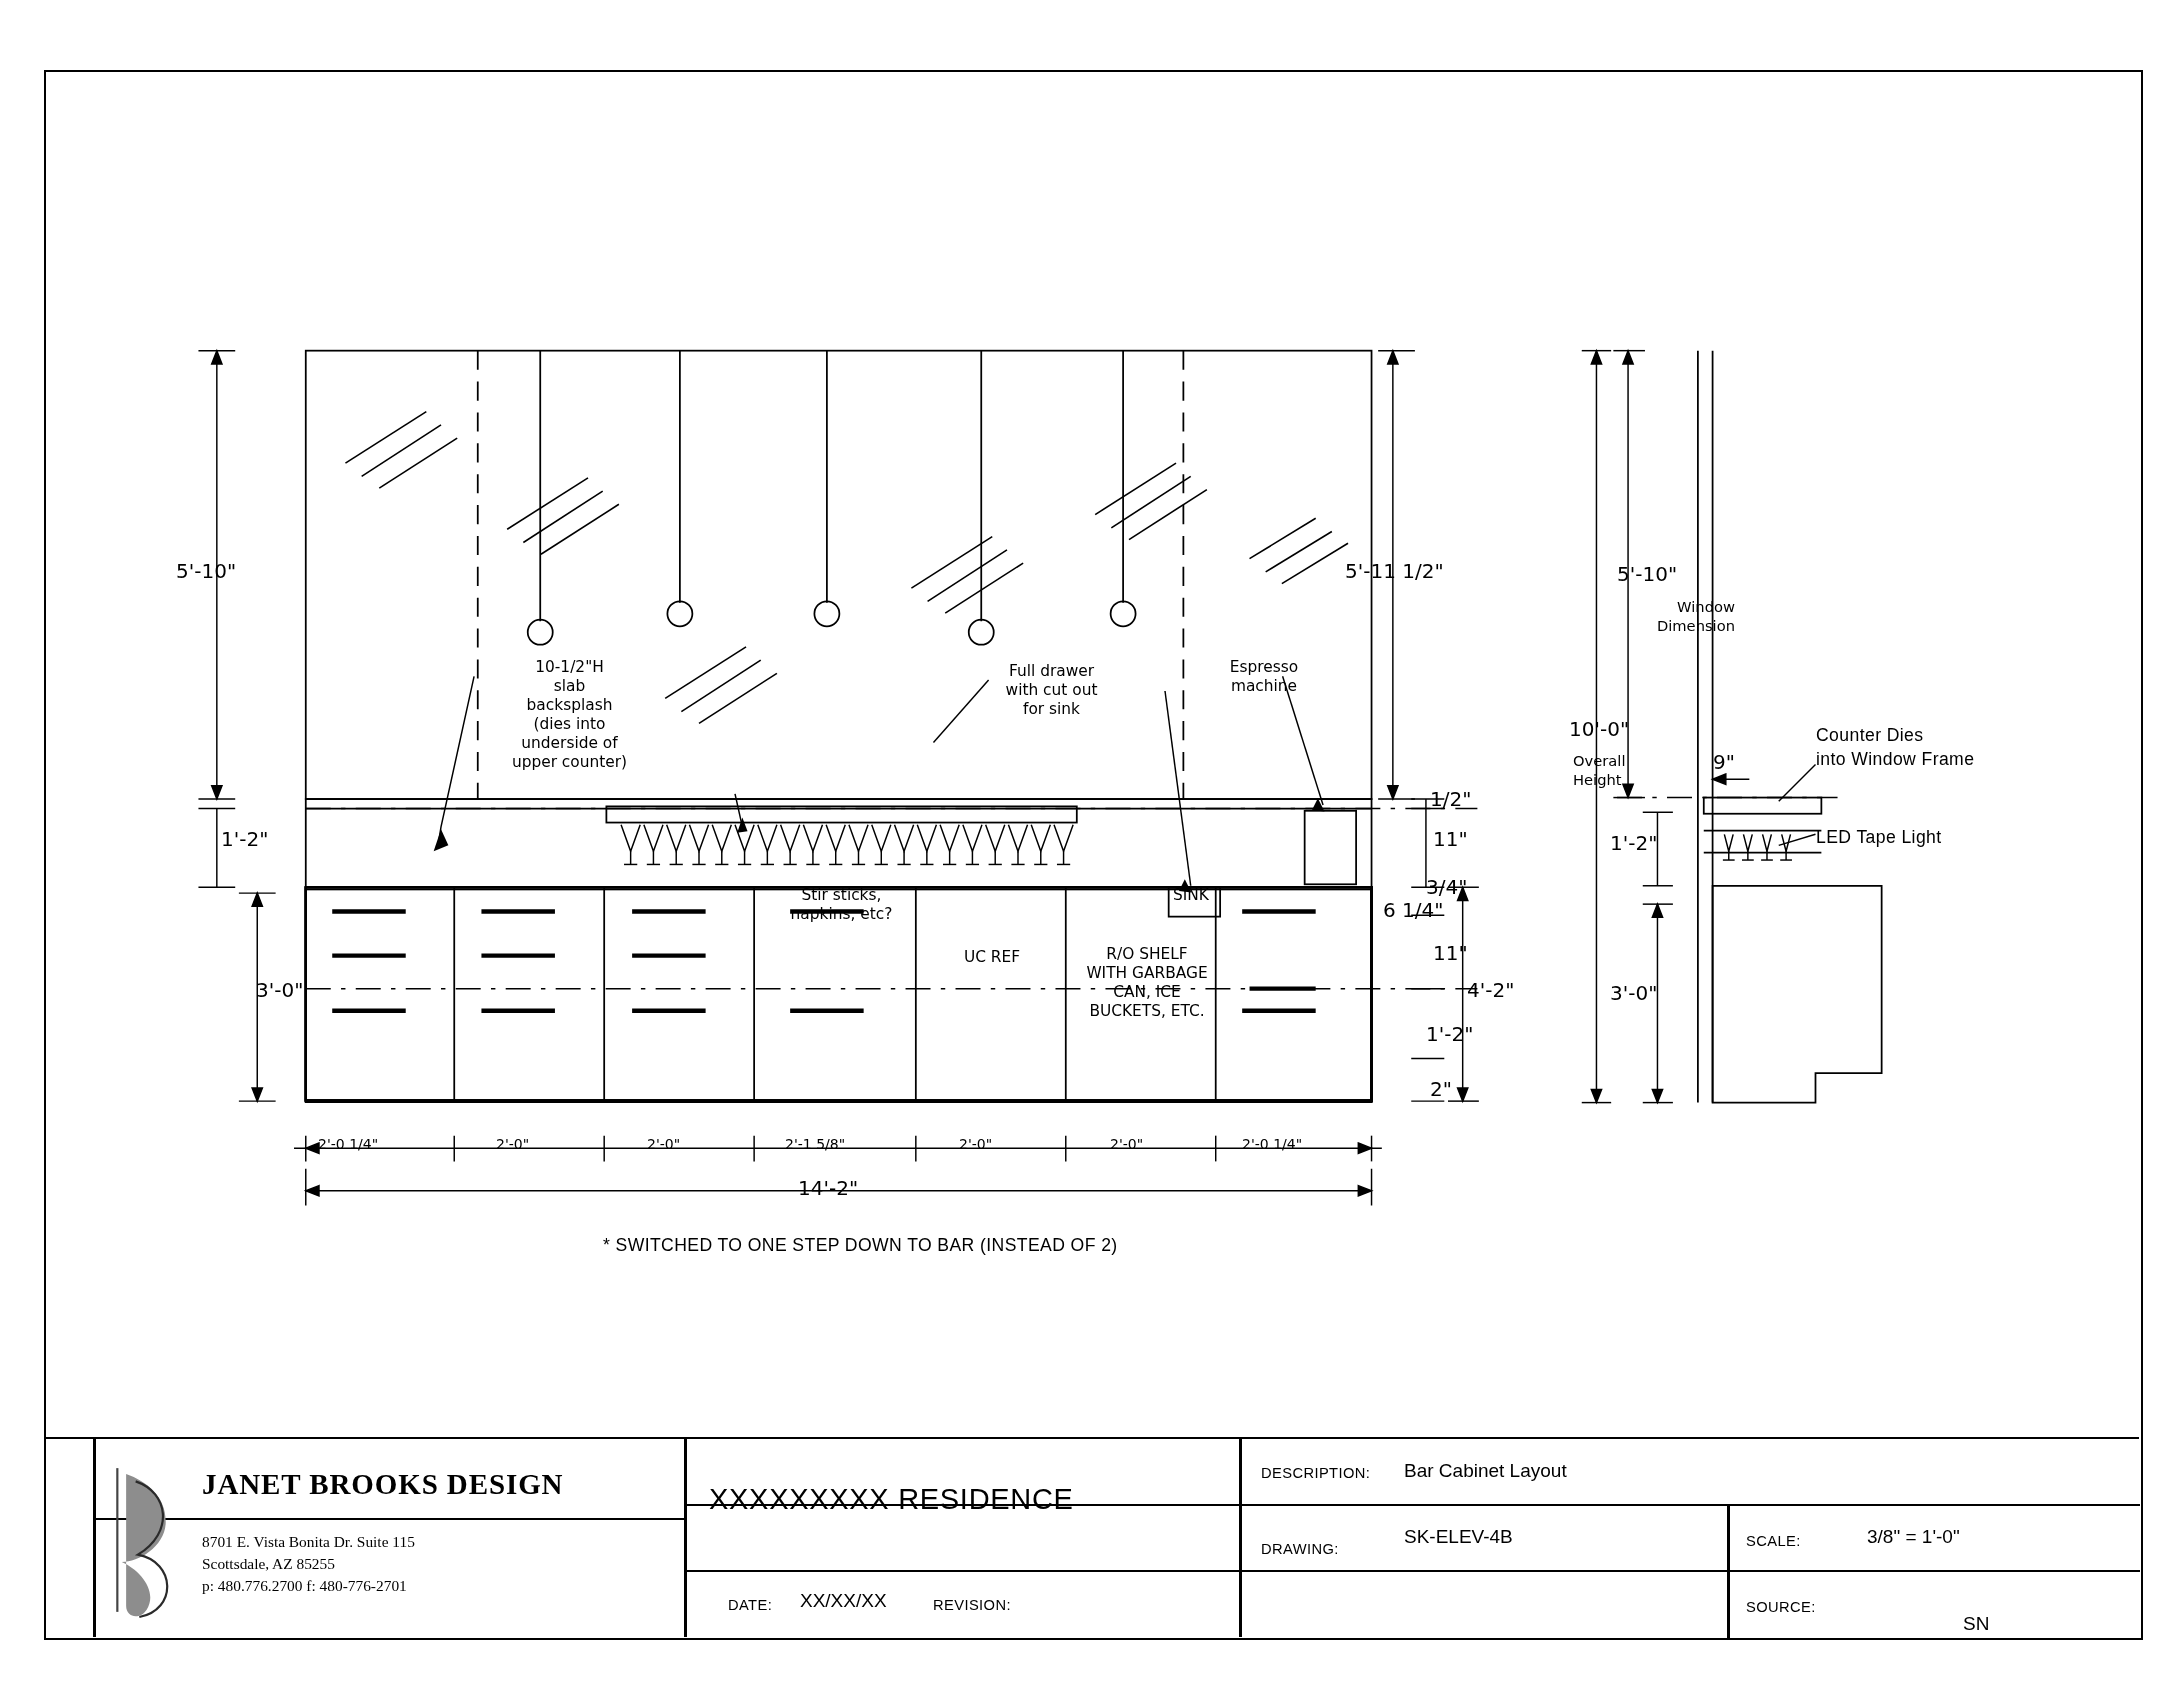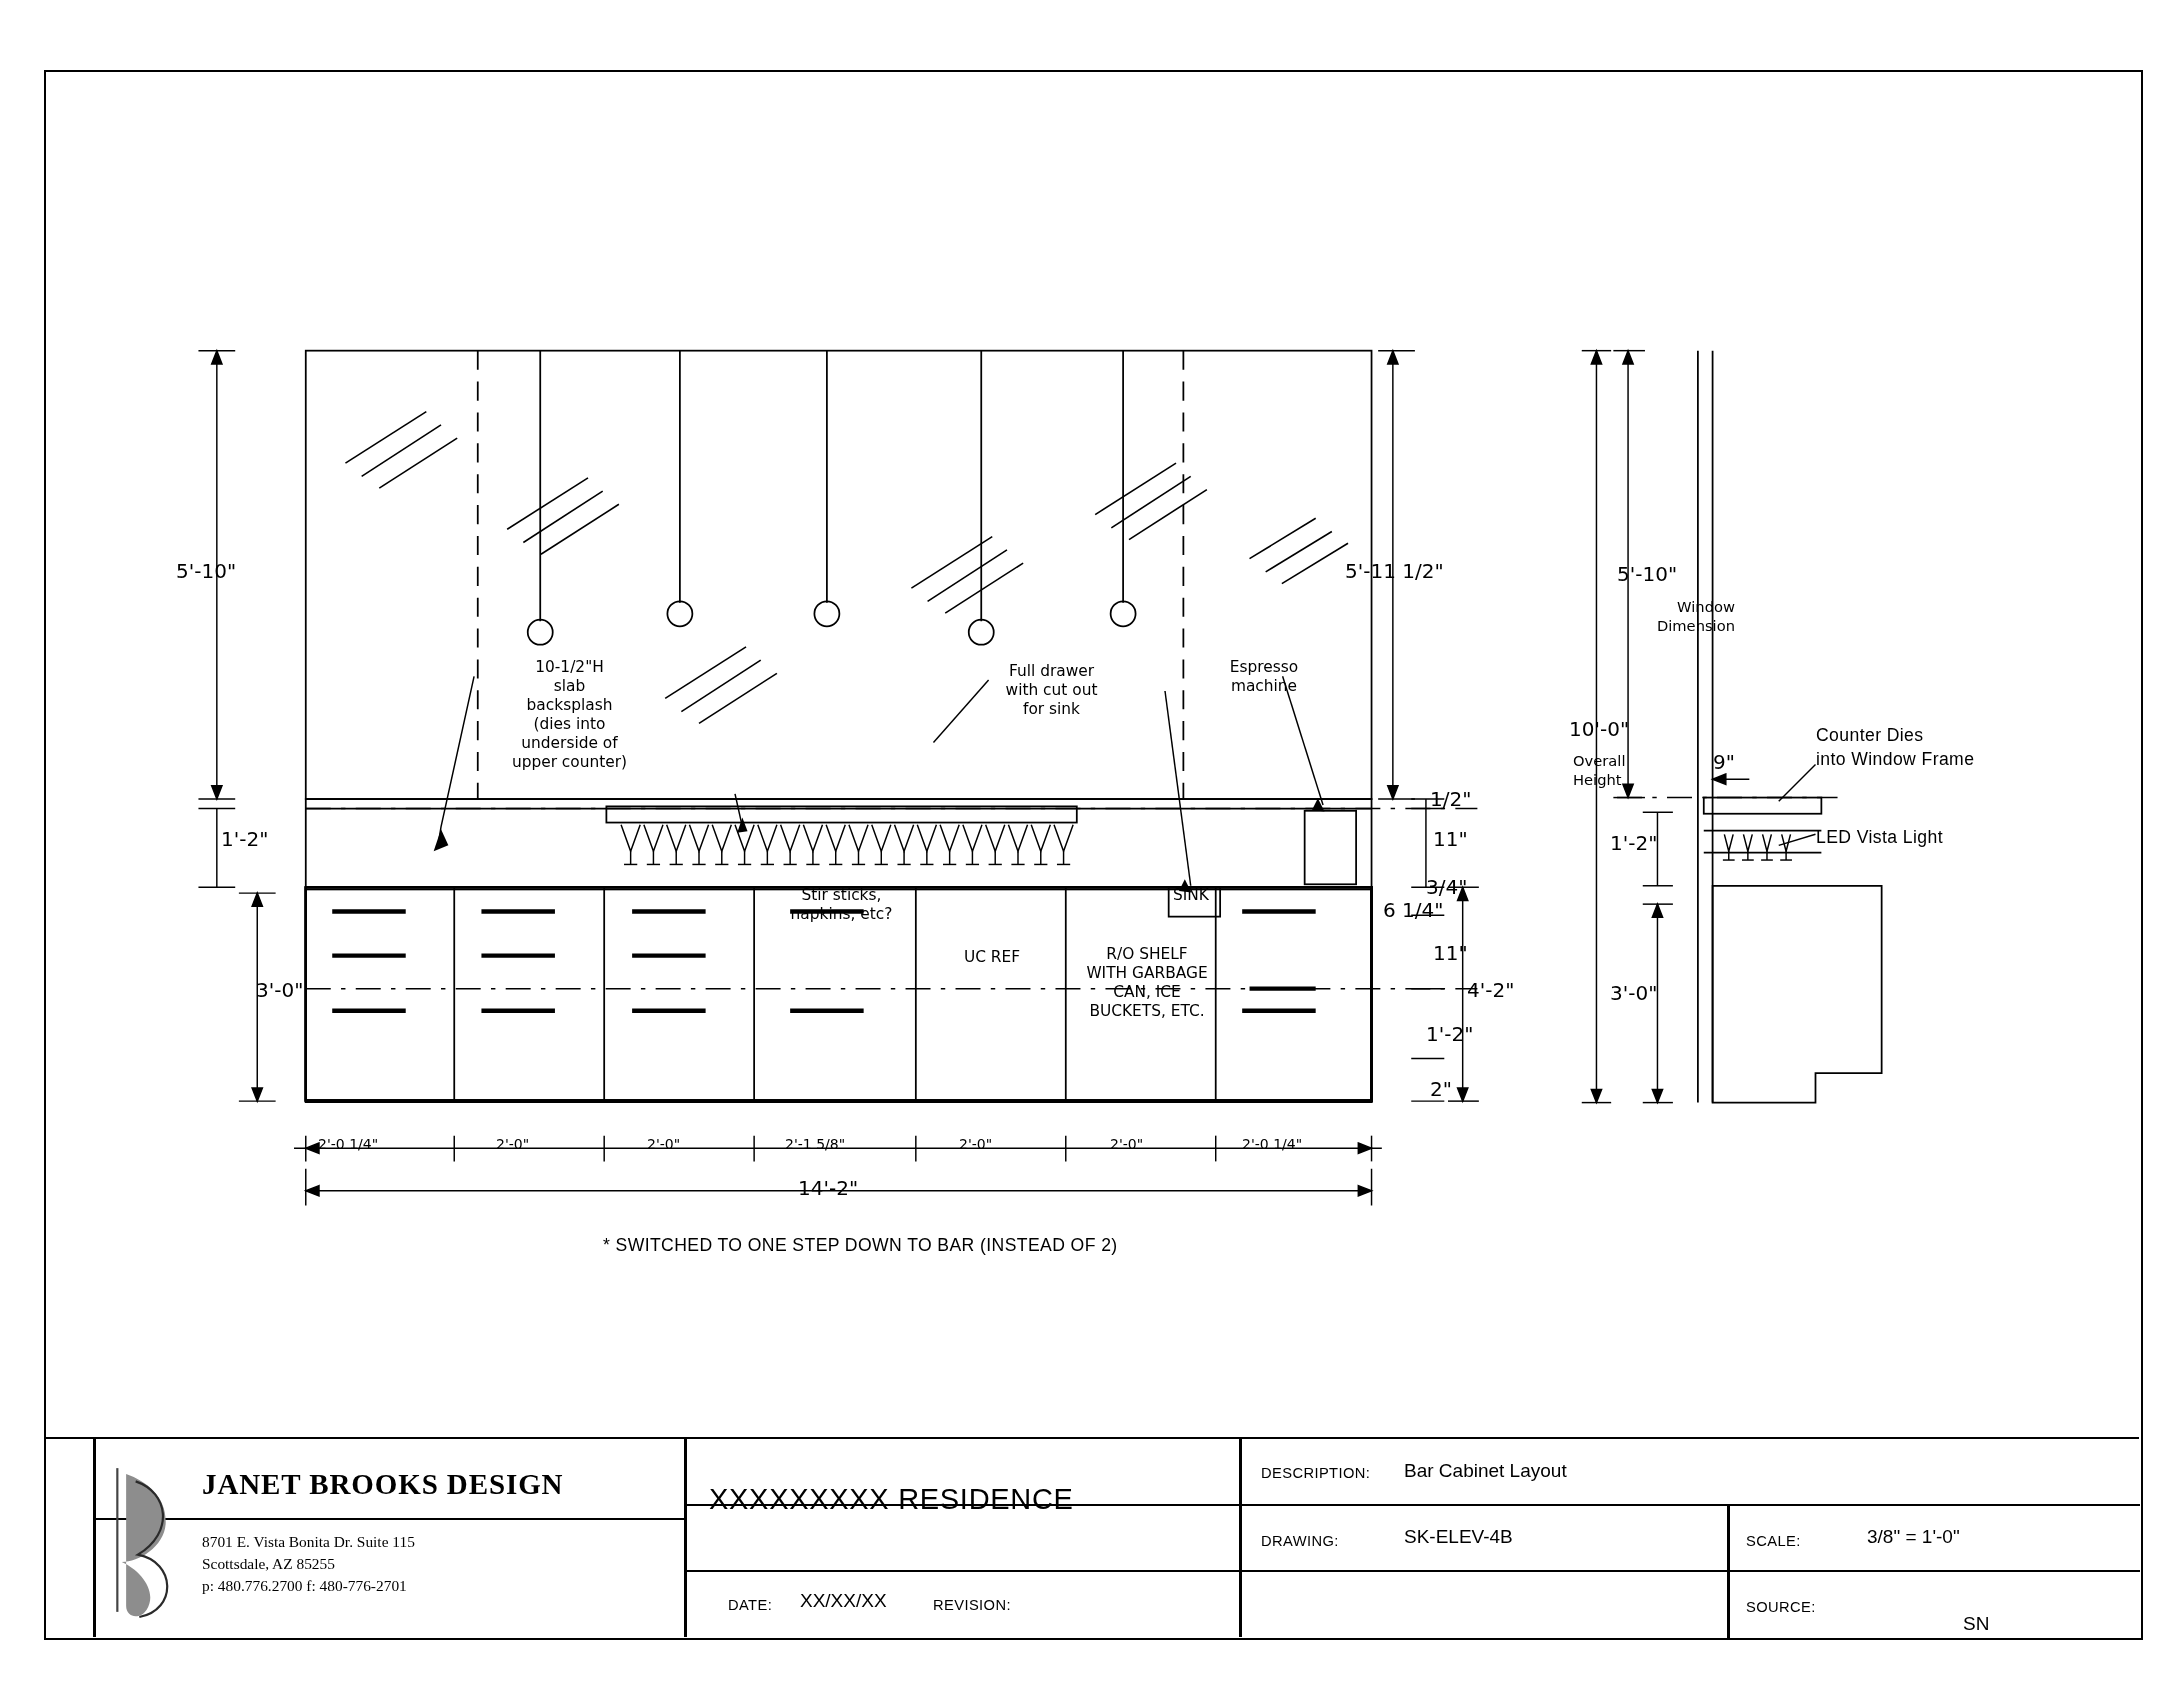--- a/index.html
+++ b/index.html
@@ -374,21 +374,21 @@
   <div class="txt note" style="left:1617px;top:597px;width:118px;text-align:right;font-size:14.7px;">Window
 Dimension</div>
   <div class="txt dimtxt" style="left:1569px;top:717px;">10'-0"</div>
   <div class="txt note" style="left:1573px;top:751px;width:103px;text-align:left;font-size:14.7px;">Overall
 Height</div>
   <div class="txt dimtxt" style="left:1713px;top:750px;">9"</div>
   <div class="txt dimtxt" style="left:1610px;top:831px;">1'-2"</div>
   <div class="txt dimtxt" style="left:1610px;top:981px;">3'-0"</div>
   <div class="txt callout" style="left:1816px;top:724px;width:250px;white-space:pre;line-height:23.5px;">Counter Dies
 into Window Frame</div>
-  <div class="txt callout" style="left:1816px;top:827px;width:235px;">LED Vista Light</div>
+  <div class="txt callout" style="left:1816px;top:827px;width:235px;">LED Tape Light</div>
 
   <div class="tb">
     <div class="vline" style="left:49px;"></div>
     <div class="vline" style="left:640px;"></div>
     <div class="vline" style="left:1195px;"></div>
     <div class="hline" style="left:640px;width:1456px;top:65px;"></div>
     <div class="hline" style="left:1195px;width:901px;top:131px;"></div>
     <div class="hline" style="left:49px;width:591px;top:79px;"></div>
     <div class="hline" style="left:640px;width:555px;top:131px;"></div>
     <div class="vline" style="left:1683px;top:65px;height:66px;"></div>
@@ -406,21 +406,21 @@
     <div class="txt addr" style="left:158px;top:136px;">p: 480.776.2700 f: 480-776-2701</div>
 
     <div class="txt resid" style="left:665px;top:44px;">XXXXXXXXX RESIDENCE</div>
     <div class="txt lbl" style="left:684px;top:158px;">DATE:</div>
     <div class="txt val" style="left:756px;top:151px;">XX/XX/XX</div>
     <div class="txt lbl" style="left:889px;top:158px;">REVISION:</div>
     <div class="txt val" style="left:992px;top:151px;"></div>
 
     <div class="txt lbl" style="left:1217px;top:26px;">DESCRIPTION:</div>
     <div class="txt val" style="left:1360px;top:20.6px;">Bar Cabinet Layout</div>
-    <div class="txt lbl" style="left:1217px;top:94px;">DRAWING:</div>
+    <div class="txt lbl" style="left:1217px;top:102px;">DRAWING:</div>
     <div class="txt val" style="left:1360px;top:87px;">SK-ELEV-4B</div>
     <div class="txt lbl" style="left:1702px;top:94px;">SCALE:</div>
     <div class="txt val" style="left:1823px;top:87px;">3/8" = 1'-0"</div>
     <div class="txt lbl" style="left:1702px;top:160px;">SOURCE:</div>
     <div class="txt val" style="left:1919px;top:153px;margin-top:21px;">SN</div>
   </div>
 </div>
 
 
 </body></html>

